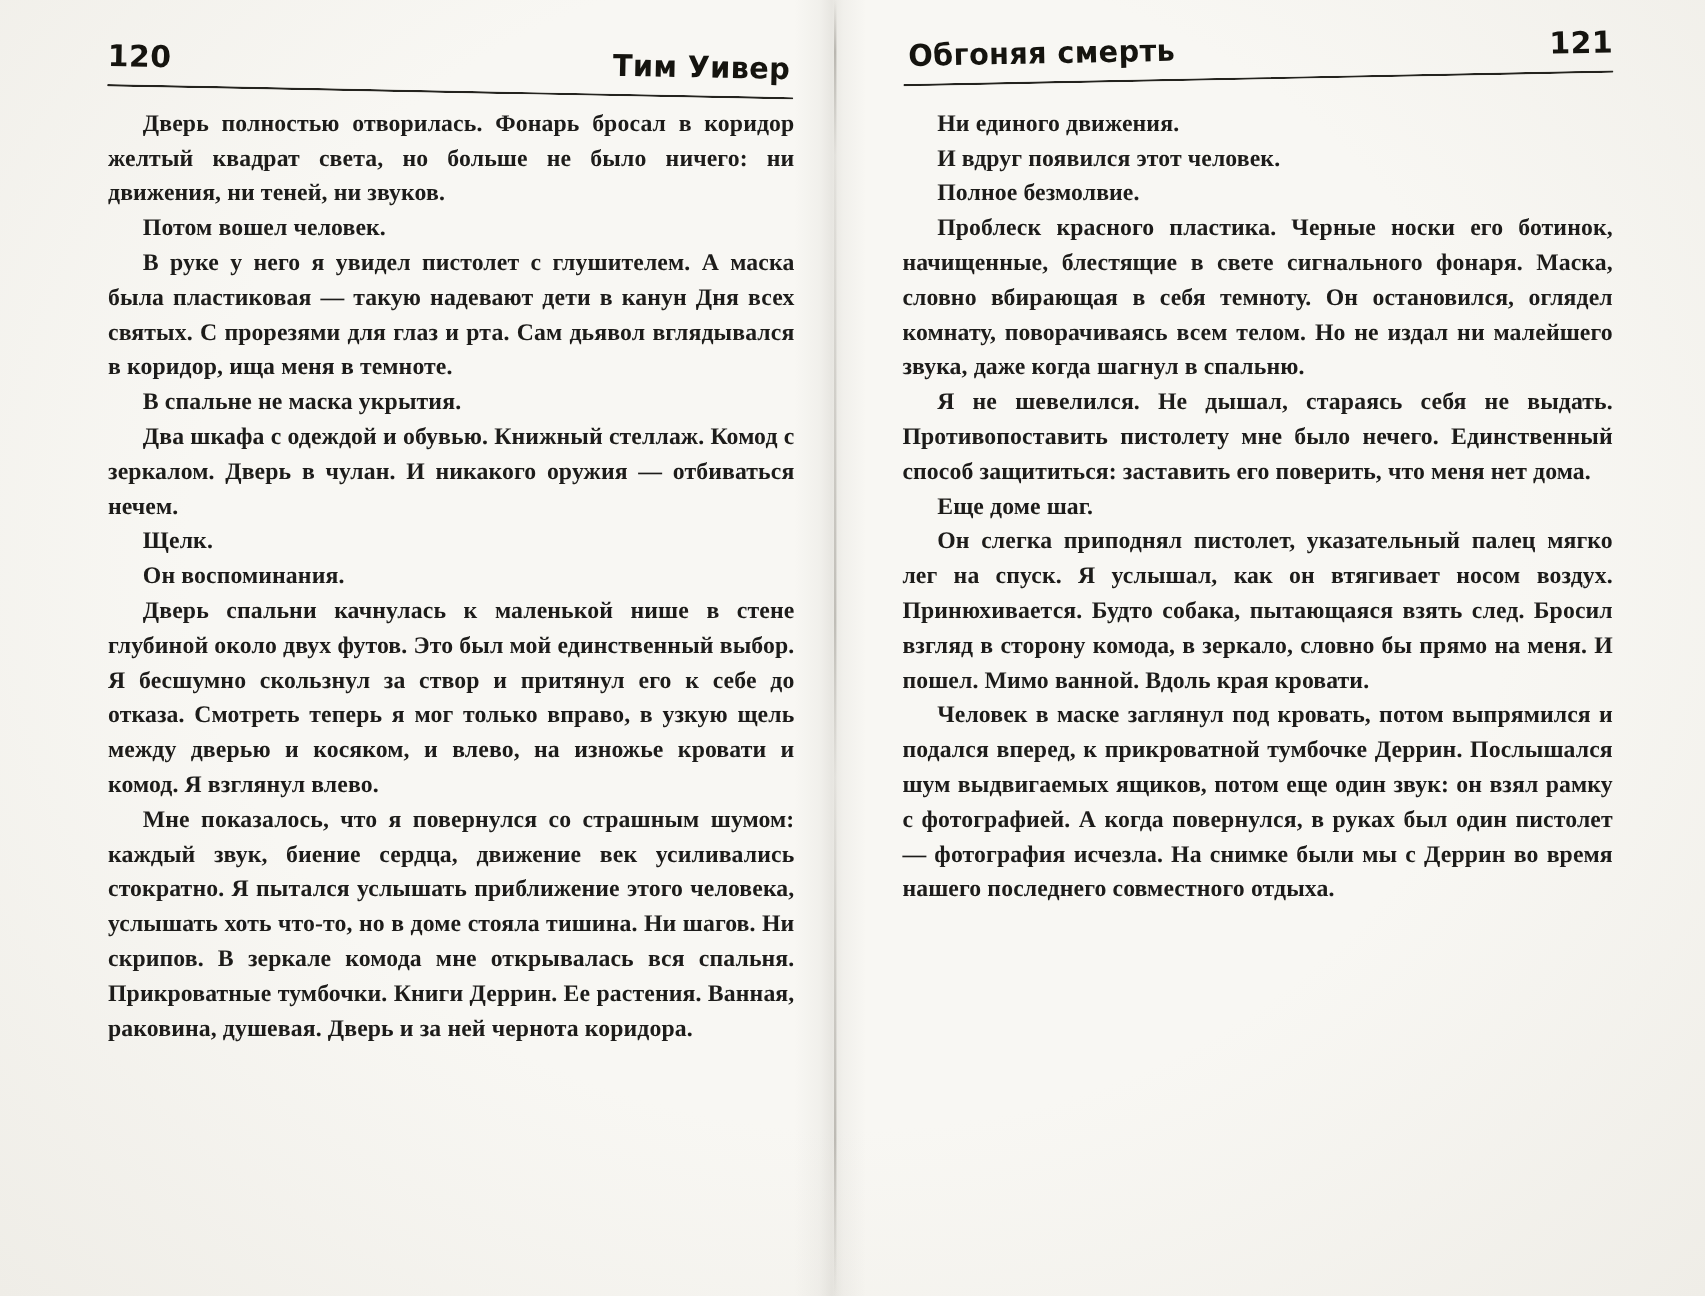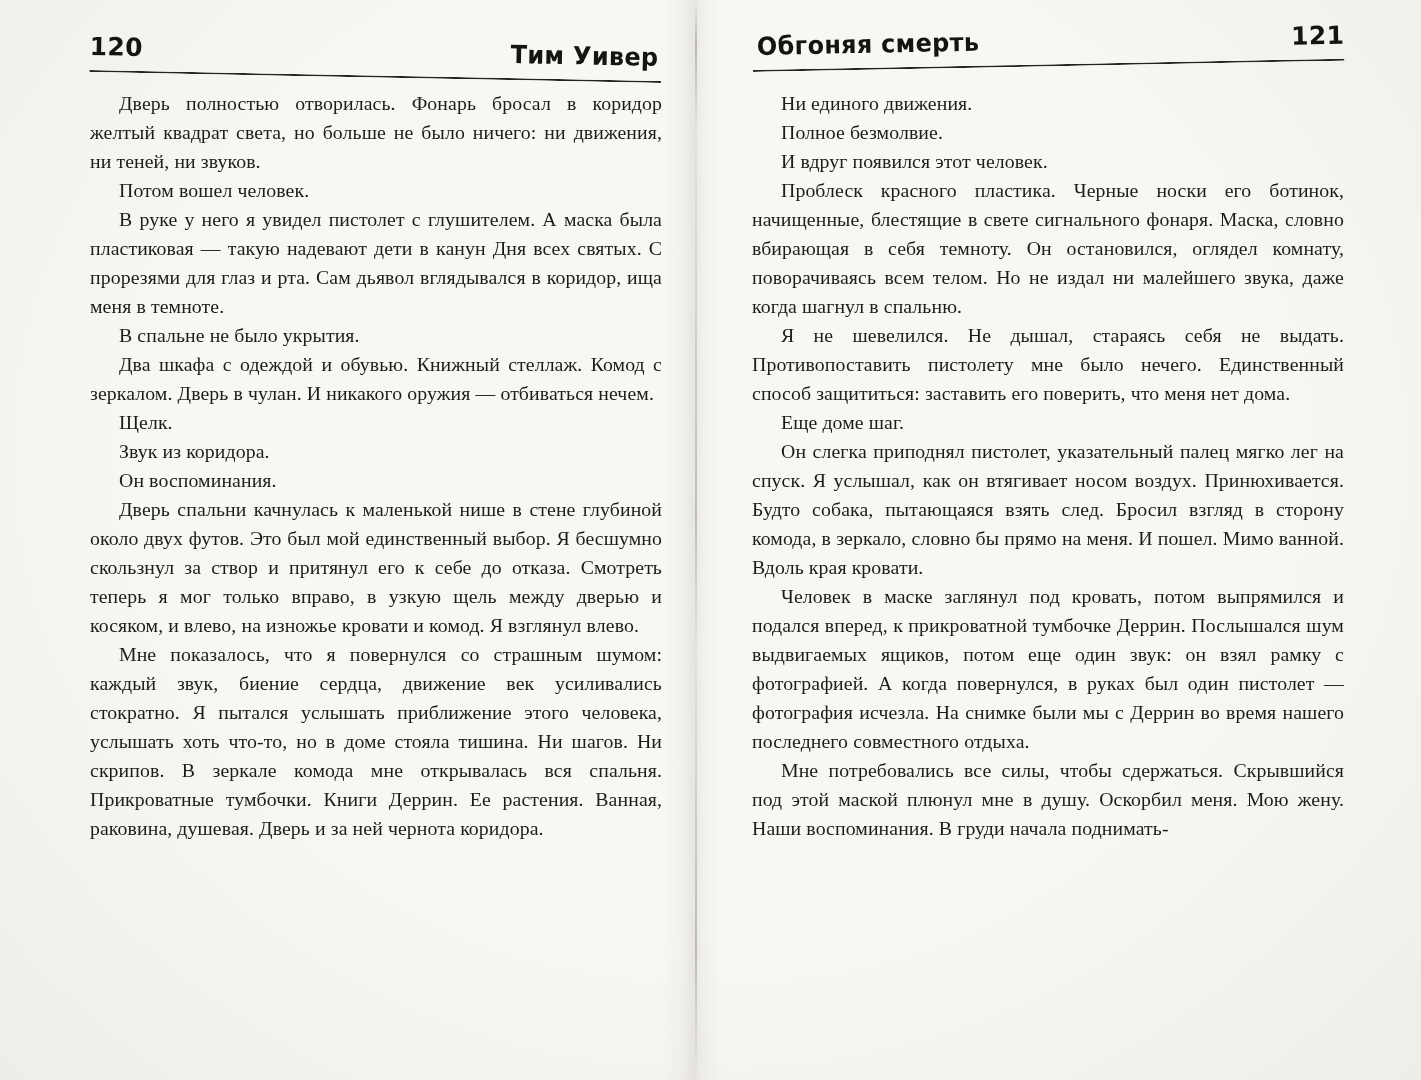--- a/index.html
+++ b/index.html
@@ -86,20 +86,21 @@
     border-top: 2.5px solid #24231e;
     border-radius: 2px;
   }
 
   .pagebody {
     margin-top: 17px;
     font-size: 19.8px;
     line-height: 29px;
     text-align: justify;
     letter-spacing: 0.1px;
+    font-weight: bold;
   }
   .pagebody p.para {
     margin: 0;
     text-indent: 29px;
     hyphens: auto;
     -webkit-hyphens: auto;
   }
 </style>
 </head>
 <body>
@@ -113,44 +114,42 @@
       <div class="pagehead">
         <span class="pagenum">120</span>
         <span class="runhead">Тим Уивер</span>
       </div>
       <div class="rule"></div>
     </div>
     <div class="pagebody" lang="ru">
         <p class="para">Дверь полностью отворилась. Фонарь бросал в коридор желтый квадрат света, но больше не было ничего: ни движения, ни теней, ни звуков.</p>
         <p class="para">Потом вошел человек.</p>
         <p class="para">В руке у него я увидел пистолет с глушителем. А маска была пластиковая — такую надевают дети в канун Дня всех святых. С прорезями для глаз и рта. Сам дьявол вглядывался в коридор, ища меня в темноте.</p>
-        <p class="para">В спальне не было укрытия.</p>
+        <p class="para">В спальне не маска укрытия.</p>
         <p class="para">Два шкафа с одеждой и обувью. Книжный стеллаж. Комод с зеркалом. Дверь в чулан. И никакого оружия — отбиваться нечем.</p>
         <p class="para">Щелк.</p>
-        <p class="para">Звук из коридора.</p>
         <p class="para">Он воспоминания.</p>
         <p class="para">Дверь спальни качнулась к маленькой нише в стене глубиной около двух футов. Это был мой единственный выбор. Я бесшумно скользнул за створ и притянул его к себе до отказа. Смотреть теперь я мог только вправо, в узкую щель между дверью и косяком, и влево, на изножье кровати и комод. Я взглянул влево.</p>
         <p class="para">Мне показалось, что я повернулся со страшным шумом: каждый звук, биение сердца, движение век усиливались стократно. Я пытался услышать приближение этого человека, услышать хоть что-то, но в доме стояла тишина. Ни шагов. Ни скрипов. В зеркале комода мне открывалась вся спальня. Прикроватные тумбочки. Книги Деррин. Ее растения. Ванная, раковина, душевая. Дверь и за ней чернота коридора.</p>
       </div>
   </section>
 
   <section class="page right">
     <div class="pagehead-wrap">
       <div class="pagehead">
         <span class="runhead">Обгоняя смерть</span>
         <span class="pagenum">121</span>
       </div>
       <div class="rule"></div>
     </div>
     <div class="pagebody" lang="ru">
         <p class="para">Ни единого движения.</p>
+        <p class="para">И вдруг появился этот человек.</p>
         <p class="para">Полное безмолвие.</p>
-        <p class="para">И вдруг появился этот человек.</p>
         <p class="para">Проблеск красного пластика. Черные носки его ботинок, начищенные, блестящие в свете сигнального фонаря. Маска, словно вбирающая в себя темноту. Он остановился, оглядел комнату, поворачиваясь всем телом. Но не издал ни малейшего звука, даже когда шагнул в спальню.</p>
         <p class="para">Я не шевелился. Не дышал, стараясь себя не выдать. Противопоставить пистолету мне было нечего. Единственный способ защититься: заставить его поверить, что меня нет дома.</p>
         <p class="para">Еще доме шаг.</p>
         <p class="para">Он слегка приподнял пистолет, указательный палец мягко лег на спуск. Я услышал, как он втягивает носом воздух. Принюхивается. Будто собака, пытающаяся взять след. Бросил взгляд в сторону комода, в зеркало, словно бы прямо на меня. И пошел. Мимо ванной. Вдоль края кровати.</p>
         <p class="para">Человек в маске заглянул под кровать, потом выпрямился и подался вперед, к прикроватной тумбочке Деррин. Послышался шум выдвигаемых ящиков, потом еще один звук: он взял рамку с фотографией. А когда повернулся, в руках был один пистолет — фотография исчезла. На снимке были мы с Деррин во время нашего последнего совместного отдыха.</p>
-        <p class="para">Мне потребовались все силы, чтобы сдержаться. Скрывшийся под этой маской плюнул мне в душу. Оскорбил меня. Мою жену. Наши воспоминания. В груди начала поднимать-</p>
       </div>
   </section>
 
 </div>
 
 </body></html>

